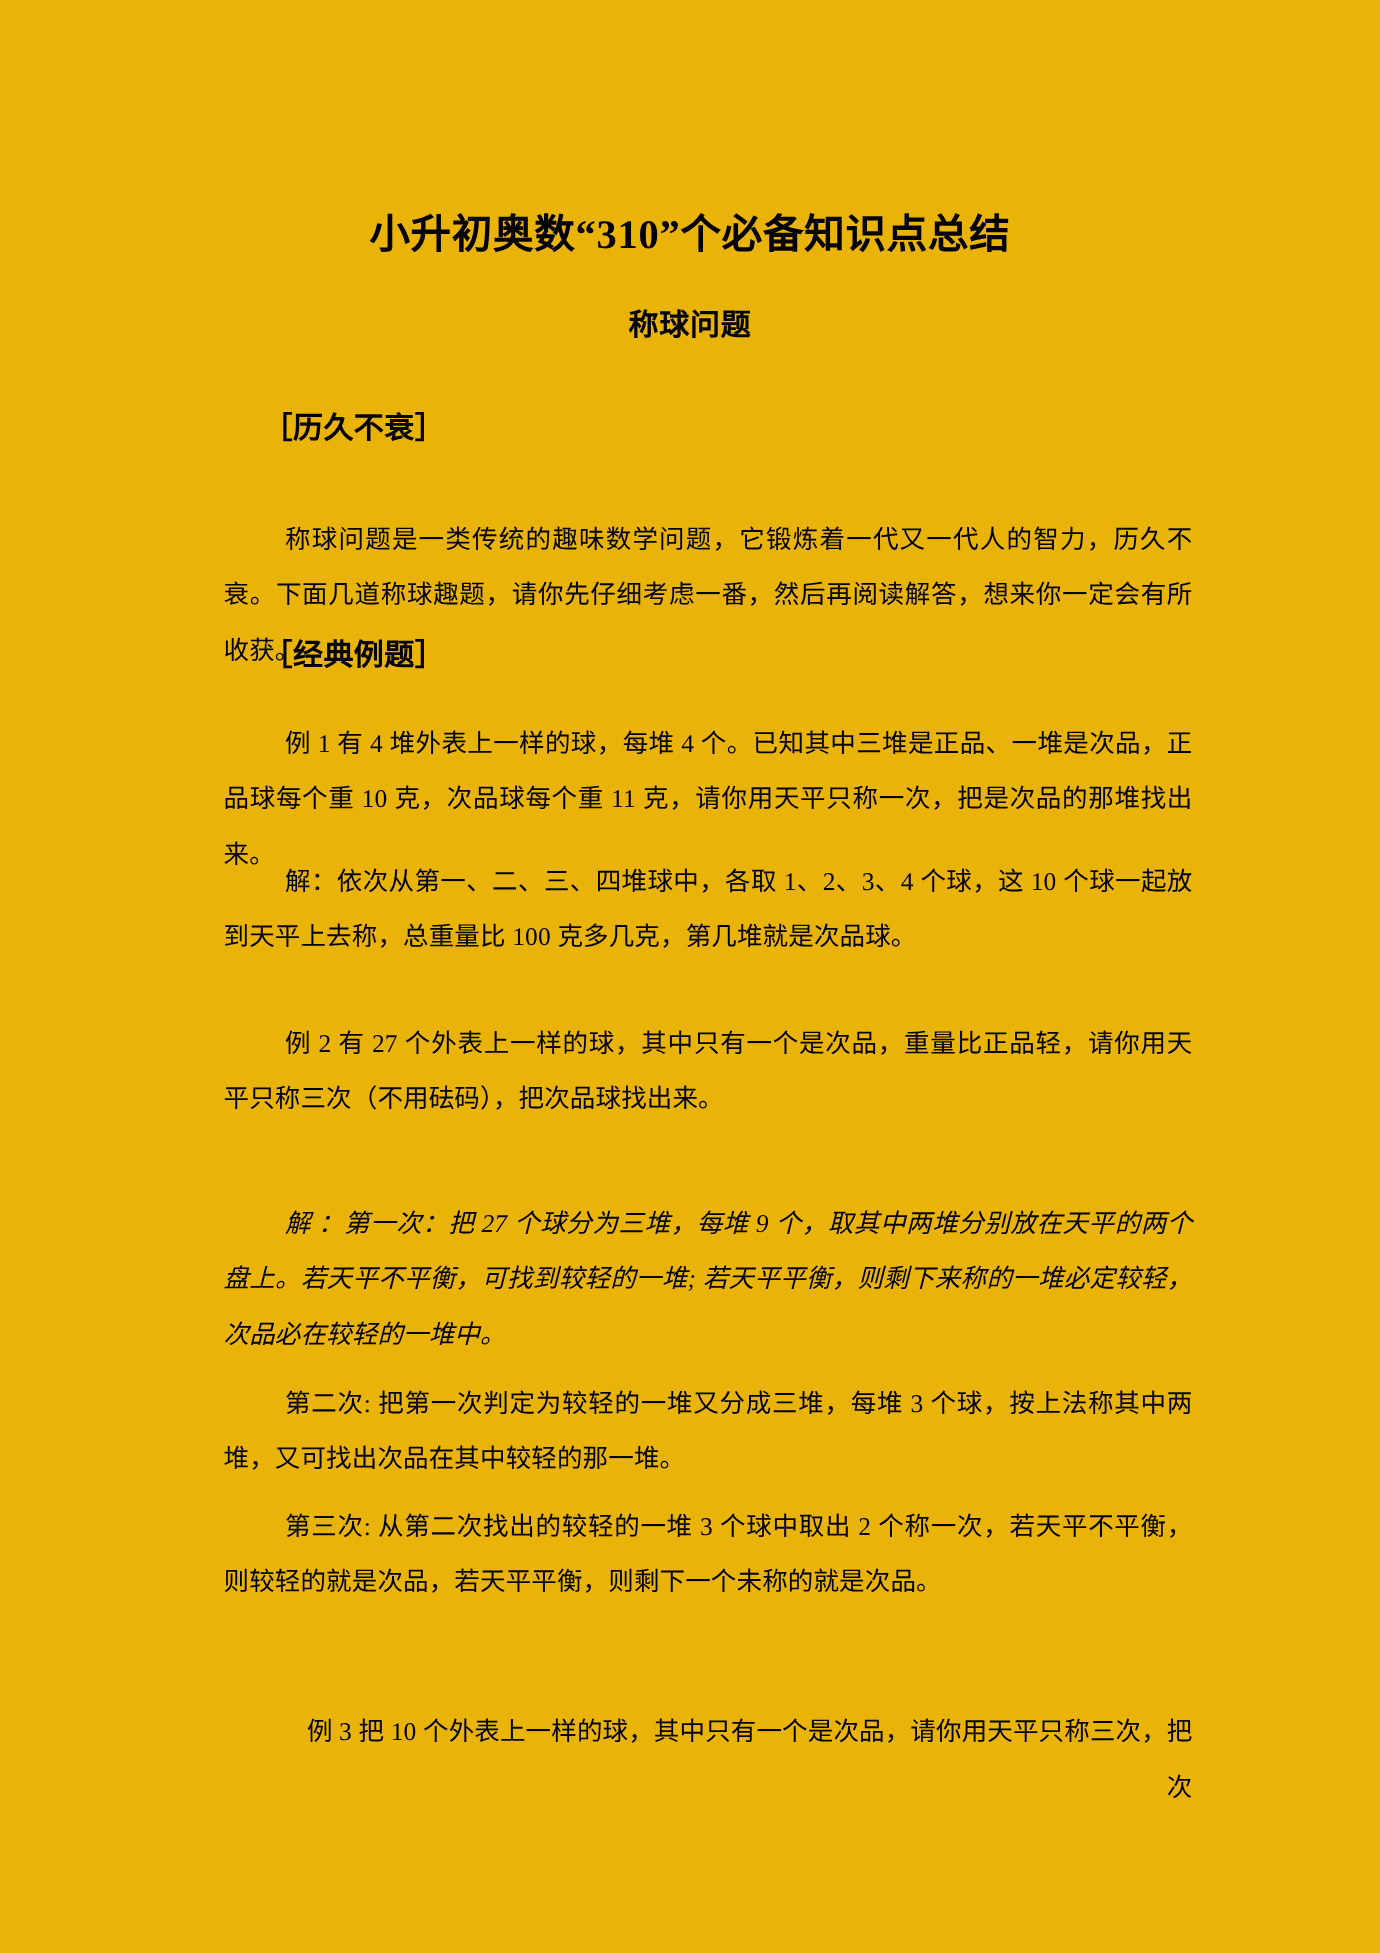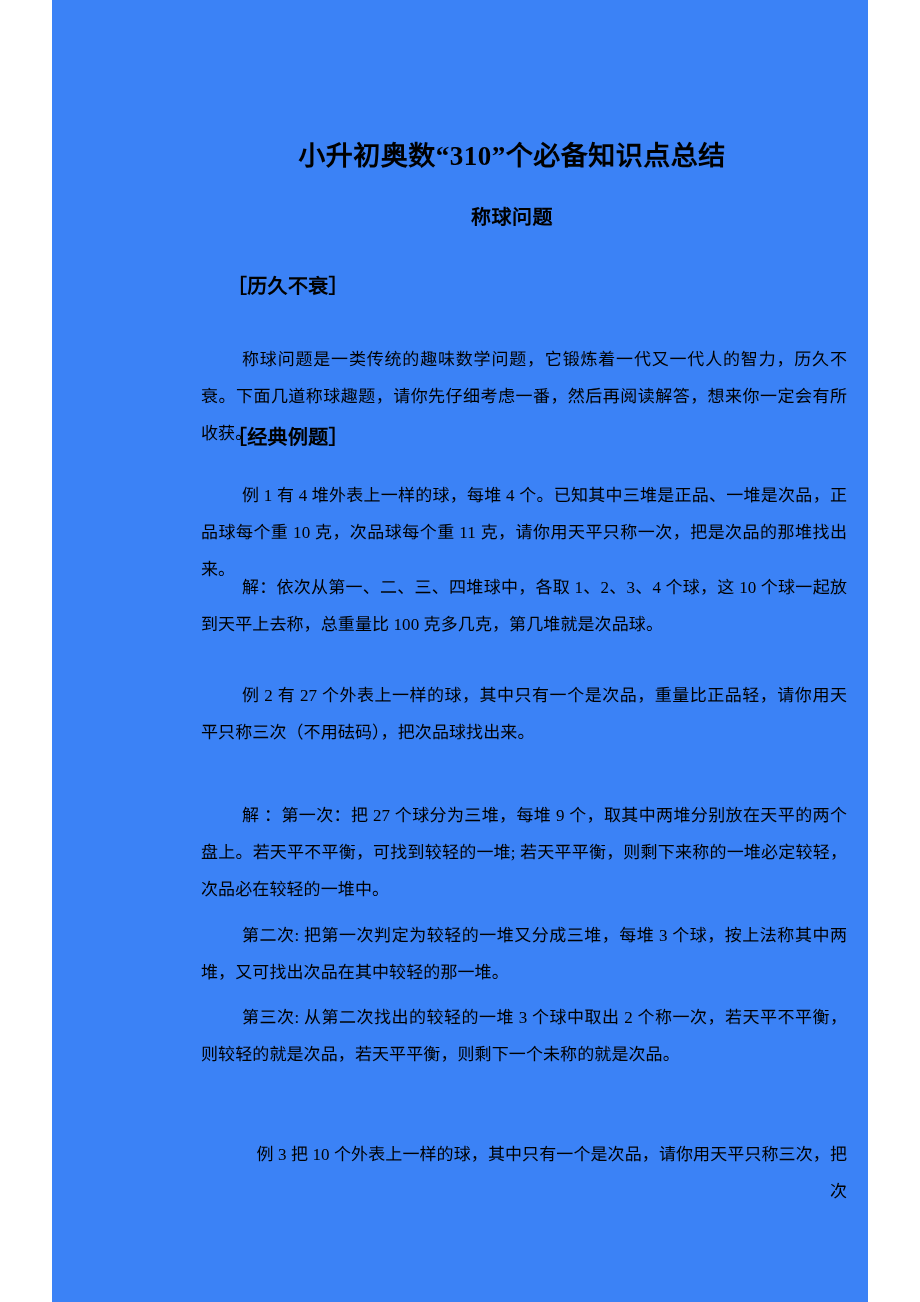--- a/index.html
+++ b/index.html
@@ -8,24 +8,24 @@
     padding: 0;
     background: #ffffff;
   }
   body {
     font-family: "Liberation Serif", "DejaVu Serif", serif;
     color: #000000;
     -webkit-font-smoothing: antialiased;
   }
   .page {
     position: relative;
-    width: 816px;
+    width: 920px;
     height: 1302px;
     margin: 0 auto;
-    background: #3b82f6;
+    background: #eab308;
     overflow: hidden;
     box-sizing: border-box;
   }
   .content {
     position: absolute;
     left: 137px;
     top: 0;
     width: 646px;
   }
   
@@ -85,21 +85,21 @@
     text-indent: 41px;
     letter-spacing: 0.1px;
     word-break: break-all;
   }
   .para.nojust { text-align: right; }
 
   #p-intro        { top: 329px; }
   #p-ex1          { top: 465px; }
   #p-ex1-sol      { top: 557px; }
   #p-ex2          { top: 665px; }
-  #p-ex2-sol1     { top: 785px; }
+  #p-ex2-sol1     { top: 785px; font-style: italic; }
   #p-ex2-sol2     { top: 905px; }
   #p-ex2-sol3     { top: 987px; }
   #p-ex3          { top: 1124px; }
 </style>
 </head>
 <body>
 
 <div class="page">
   <div class="content">
 

